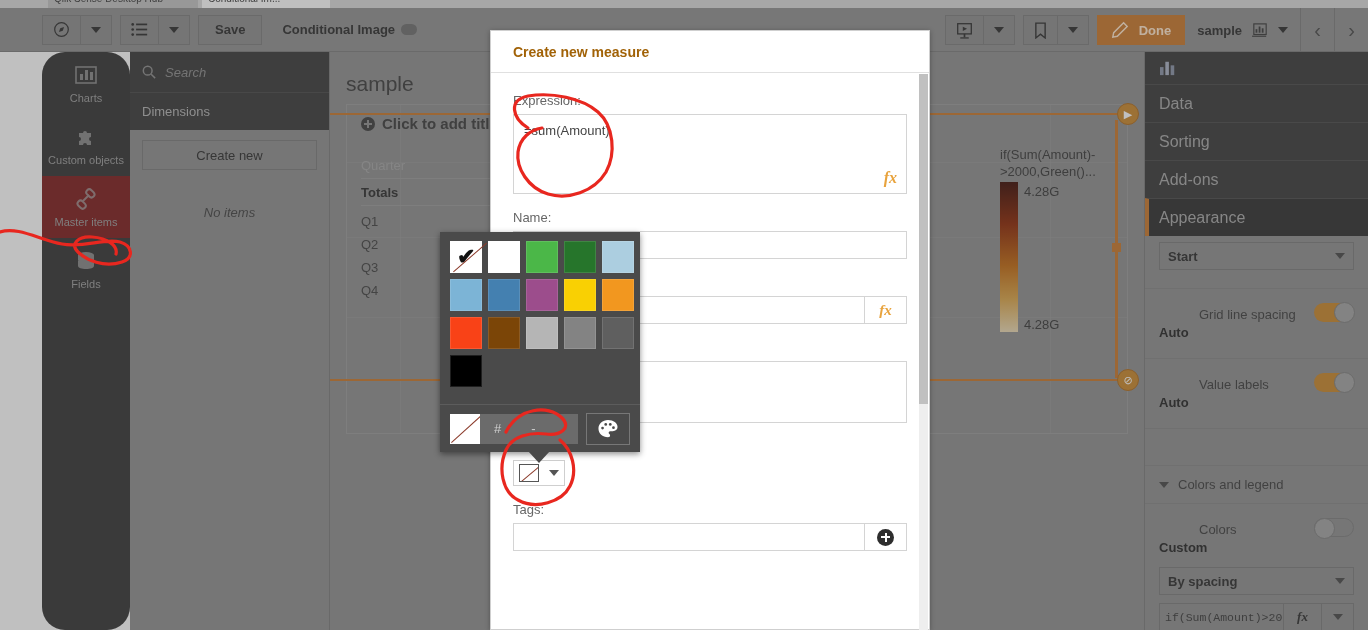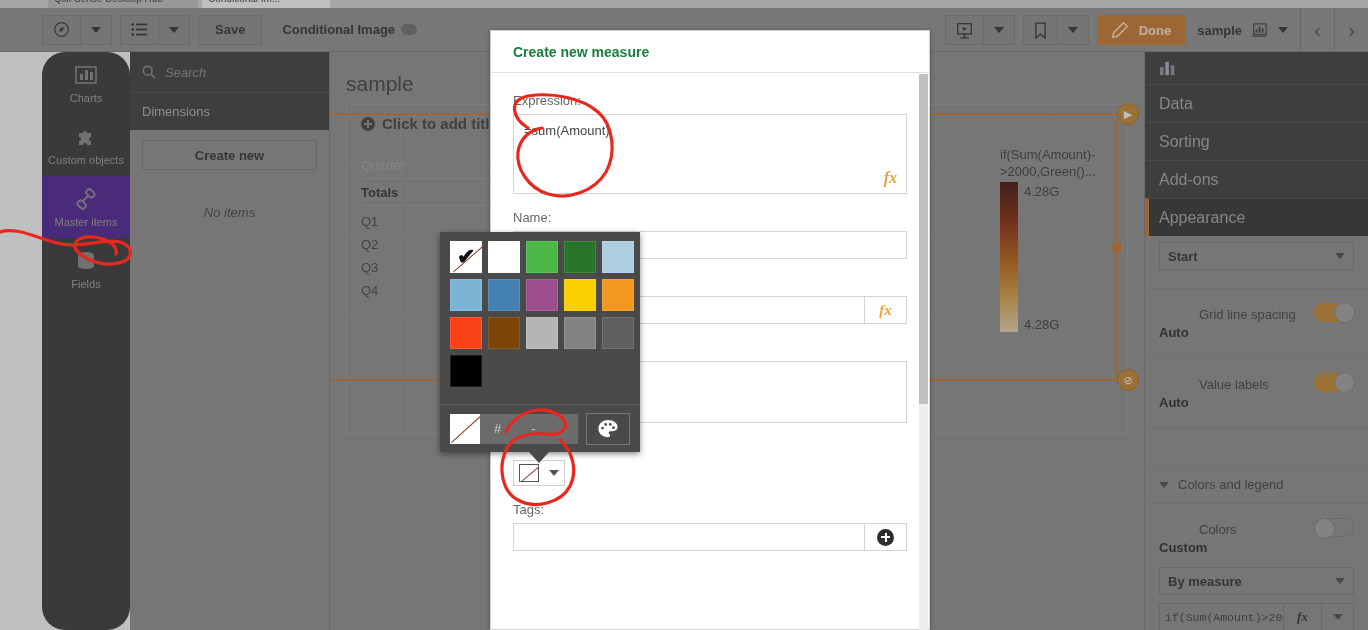--- a/index.html
+++ b/index.html
@@ -59,42 +59,42 @@
 
   
   #left-rail {
     position:absolute; left:42px; top:52px; width:88px; height:578px;
     background:#343434;
     border-radius:23px;
   }
   .rail-item {
     width:88px; padding:12px 2px 10px; text-align:center; color:#9d9d9d; font-size:11px;
   }
-  .rail-item.active { background:#4c1d95; }
+  .rail-item.active { background:#7f1d1d; }
   .rail-ico { display:block; margin:0 auto 6px; width:22px; height:22px; opacity:.72; }
   .rail-label { display:block; white-space:nowrap; }
 
   
   #asset-panel {
     position:absolute; left:130px; top:52px; width:200px; height:578px;
     background:#8f8f8f; border-right:1px solid #7b7b7b;
   }
   #asset-search {
     height:40px; background:#3a3a3a; display:flex; align-items:center; gap:9px;
     padding:0 12px; color:#8d8d8d; font-style:italic; font-size:13px;
   }
   .asset-tab {
     height:38px; background:#3a3a3a; color:#b4b4b4; display:flex; align-items:center;
     padding:0 12px; border-top:1px solid #4a4a4a; font-size:13px;
   }
   .asset-tab.active { background:#3f3f3f; border-left:3px solid #c8782d; padding-left:9px; }
   #create-new-wrap { padding:10px 12px 9px; background:#8f8f8f; }
   #create-new {
     width:100%; height:30px; border:1px solid #7b7b7b; background:#8f8f8f;
-    color:#2e2e2e; font-weight:bold; font-size:13px;
+    color:#2e2e2e; font-weight:normal; font-size:13px;
     display:flex; align-items:center; justify-content:center;
   }
   #no-items { text-align:center; color:#444; font-style:italic; padding-top:26px; font-size:13px; }
 
   
   #canvas {
     position:absolute; left:330px; top:52px; width:814px; height:578px;
     background:#8f8f8f; overflow:hidden;
   }
   #sheet-title { position:absolute; left:16px; top:20px; font-size:21px; color:#3d3d3d; }
@@ -190,21 +190,21 @@
     font-family:"Liberation Serif", serif; font-style:italic; font-weight:bold; color:#2e2e2e; }
   .expr-dd { width:32px; border:1px solid #7b7b7b; border-left:none; background:#8f8f8f;
     display:flex; align-items:center; justify-content:center; }
 
   
   #modal {
     position:absolute; left:490px; top:30px; width:440px; height:600px;
     background:#fff; border:1px solid #cfcfcf; box-shadow:0 1px 5px rgba(0,0,0,.3);
   }
   #modal-head { height:42px; border-bottom:1px solid #e0e0e0; display:flex; align-items:center; padding:0 22px; }
-  #modal-title { font-size:14px; font-weight:bold; color:#15803d; }
+  #modal-title { font-size:14px; font-weight:bold; color:#a16207; }
   #modal-body { padding:20px 22px 0; }
   .fld-label { color:#666; font-size:13px; margin-bottom:6px; }
   .fld-label.sp { margin-top:16px; }
   #expr-box { position:relative; border:1px solid #d4d4d4; height:80px; padding:8px 10px;
     color:#444; font-size:13px; }
   #expr-fx-ico { position:absolute; right:9px; bottom:6px;
     font-family:"Liberation Serif", serif; font-style:italic; font-weight:bold;
     color:#e8a33d; font-size:16px; }
   .txt-input { height:28px; border:1px solid #d4d4d4; display:flex; align-items:center;
     padding:0 8px; color:#444; font-size:13px; }
@@ -517,21 +517,21 @@
   </div>
 
   <div class="prop-row" style="position:relative;border-bottom:none;">
     <div class="prop-lbl">Colors</div>
     <div class="prop-val">Custom</div>
     <div class="toggle off" style="top:14px;">
       <span class="knob"></span>
     </div>
 
     <div class="prop-select" style="margin-top:12px;">
-      <span>By measure</span>
+      <span>By spacing</span>
       <span class="caret-sm"></span>
     </div>
 
     <div class="expr-row">
       <div class="expr-input">if(Sum(Amount)&gt;200</div>
       <div class="expr-fx">fx</div>
       <div class="expr-dd">
         <span class="caret-sm"></span>
       </div>
     </div>

